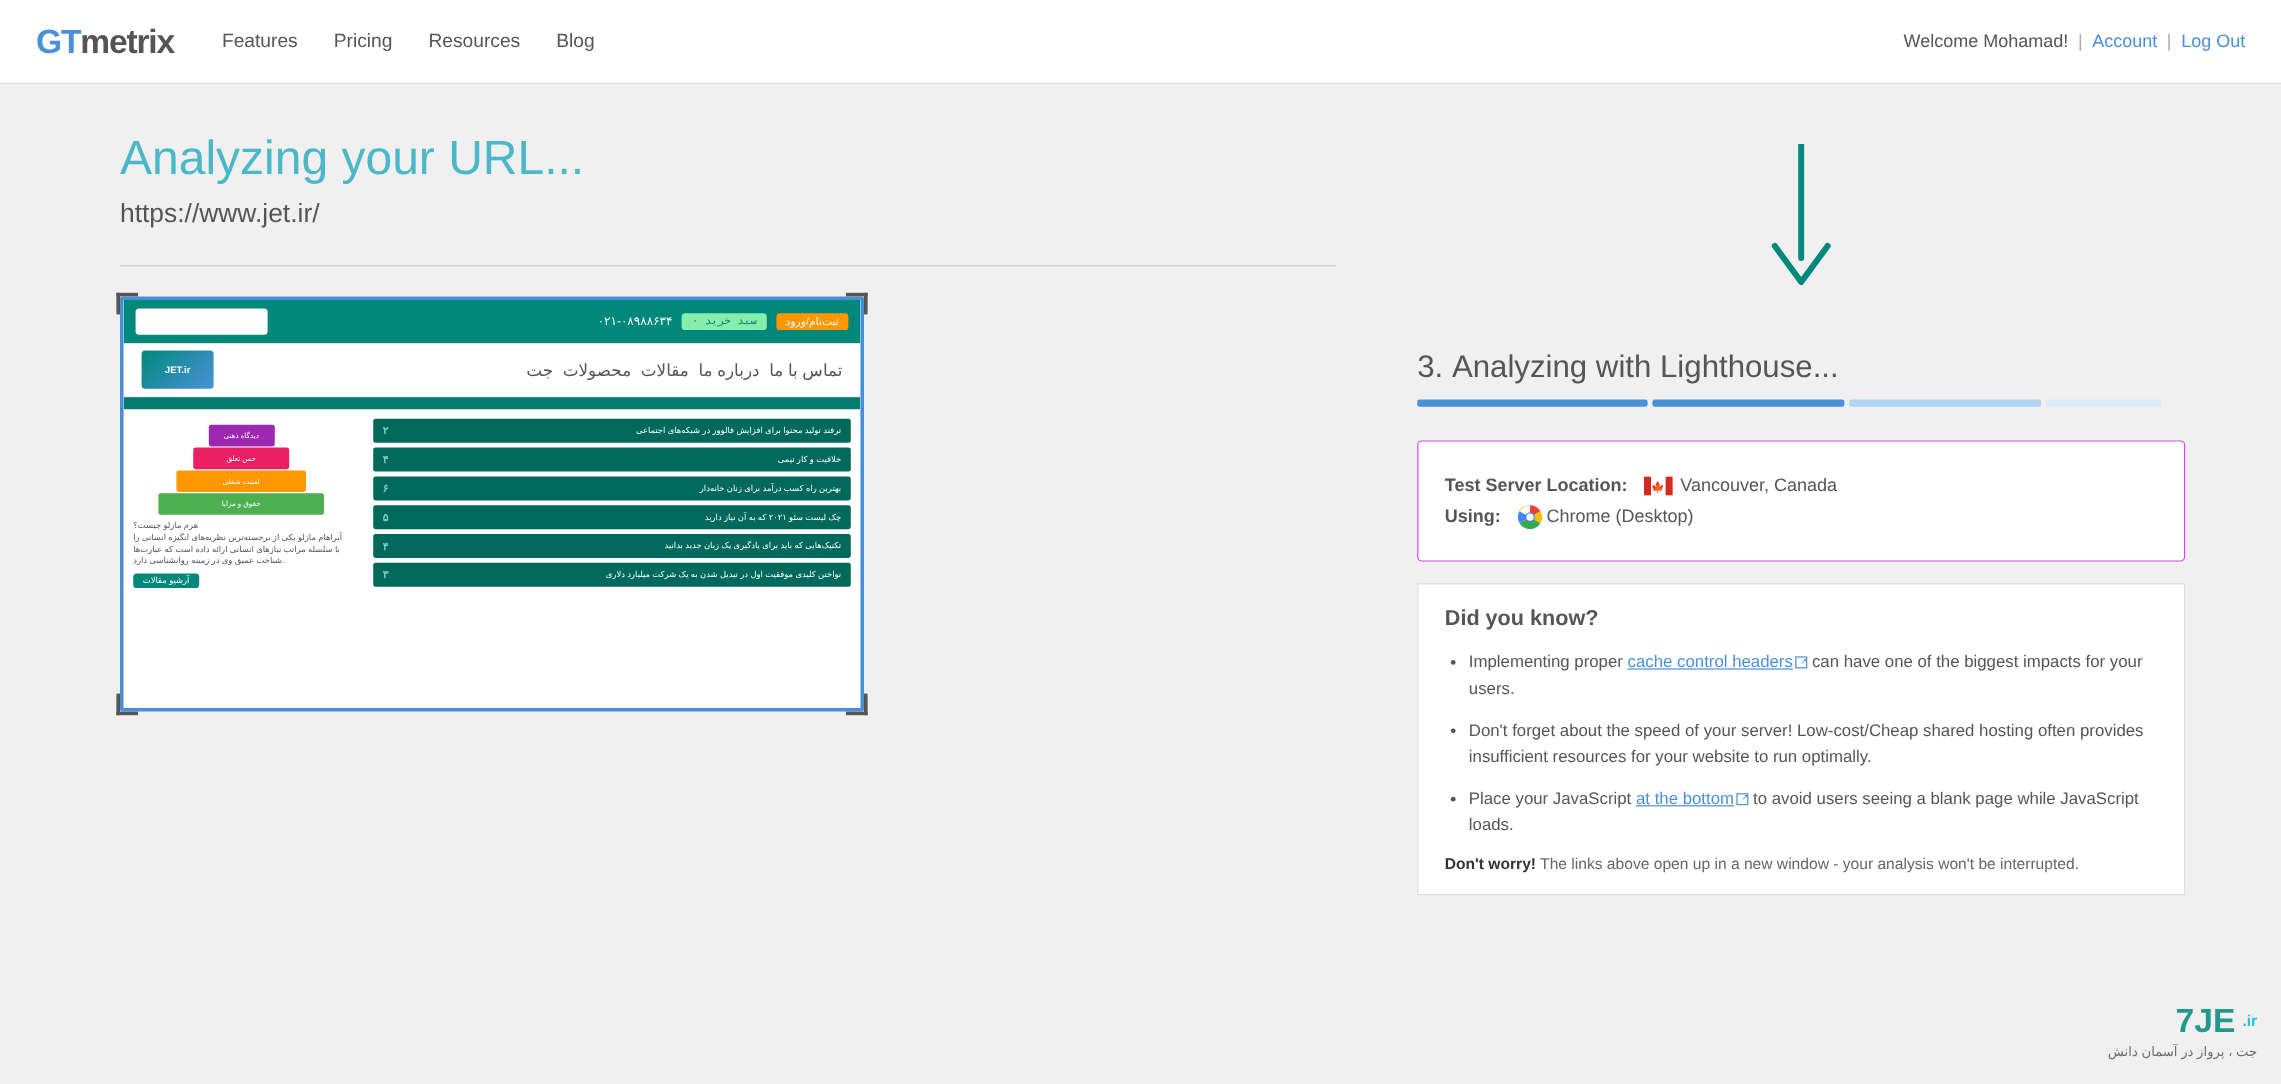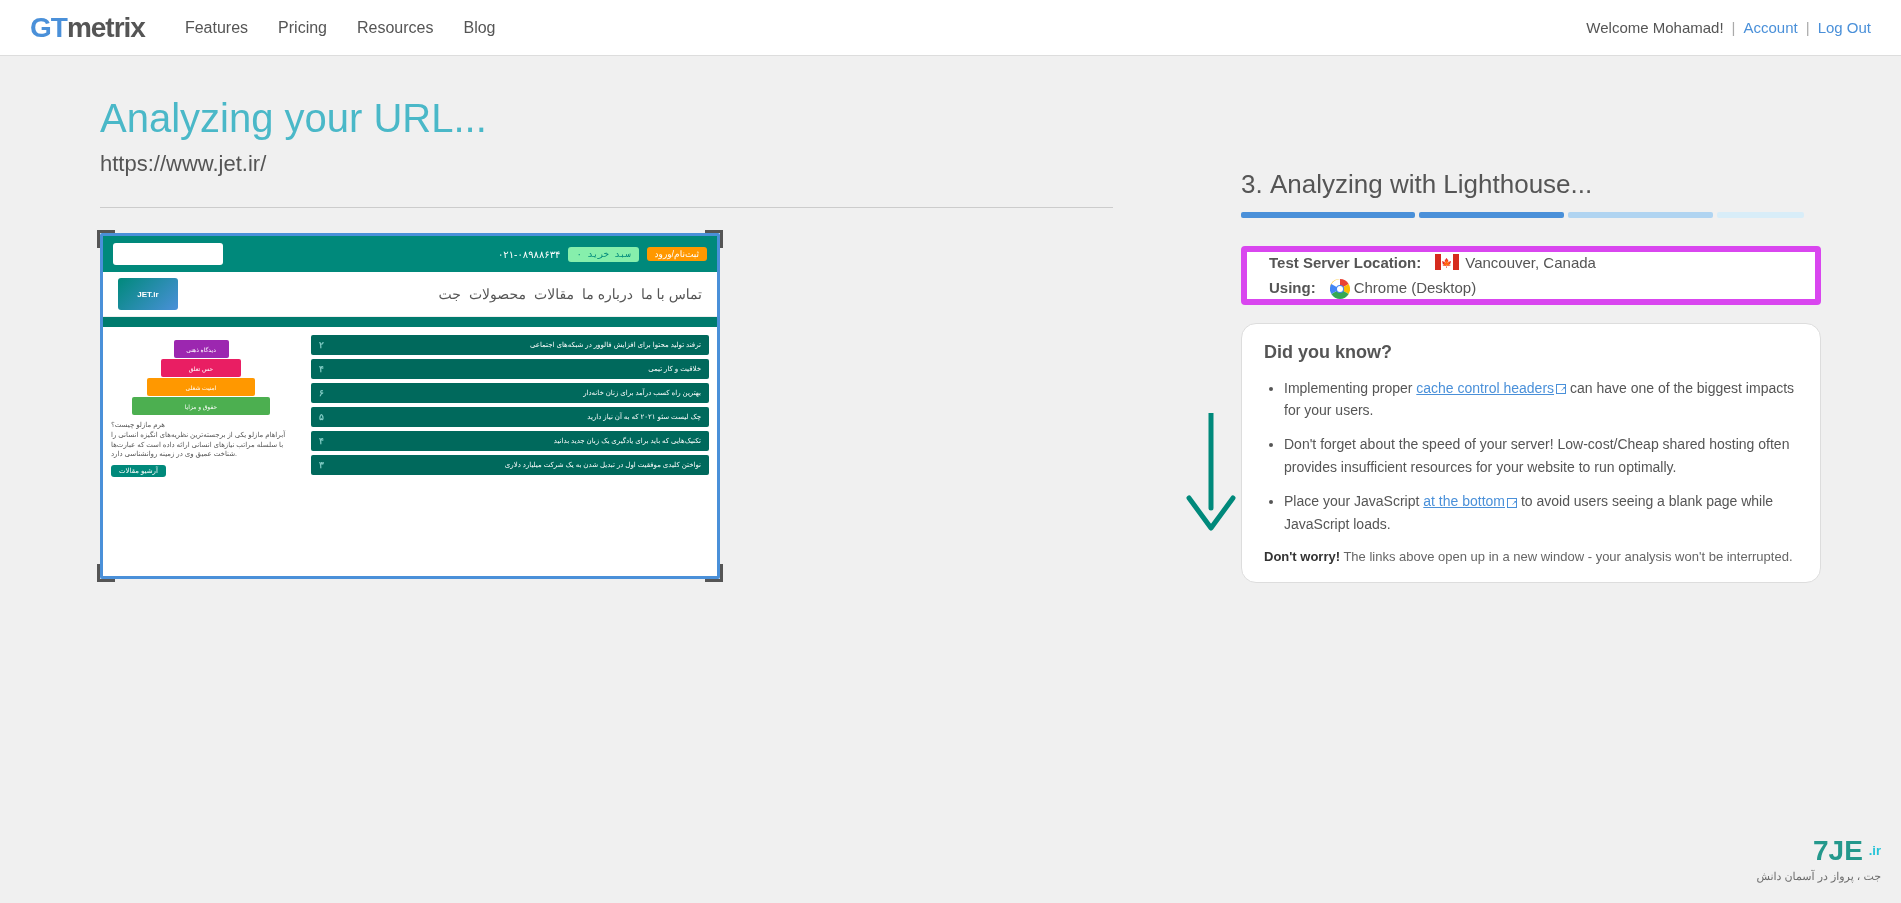--- a/index.html
+++ b/index.html
@@ -5,21 +5,21 @@
     * { margin: 0; padding: 0; box-sizing: border-box; }
     body { font-family: Arial, sans-serif; background: #f0f0f0; color: #333; min-height: 903px; }
 
     
     #header {
       background: #fff;
       border-bottom: 1px solid #ddd;
       display: flex;
       align-items: center;
       padding: 0 30px;
-      height: 56px;
+      height: 70px;
     }
     #logo {
       font-size: 28px;
       font-weight: bold;
       color: #4a90d9;
       text-decoration: none;
       margin-right: 40px;
       letter-spacing: -1px;
     }
     #logo span.gt { color: #4a90d9; }
@@ -218,22 +218,22 @@
       text-align: center;
       margin-top: 4px;
       display: inline-block;
     }
 
     
     #right-panel {
       width: 640px;
       flex-shrink: 0;
       display: flex;
-      flex-direction: row;
-      align-items: flex-end;
+      flex-direction: column;
+      align-items: center;
       padding-top: 10px;
     }
     .arrow-container {
       display: flex;
       flex-direction: column;
       align-items: center;
       margin-bottom: 30px;
     }
 
     
@@ -254,23 +254,23 @@
     }
     .progress-seg {
       height: 6px;
       border-radius: 2px;
     }
 
     
     .info-card {
       width: 100%;
       background: #fff;
-      border: 6px solid #d946ef;
+      border: 1px solid #d946ef;
       border-radius: 4px;
-      padding: 2px 22px;
+      padding: 28px 22px;
       margin-bottom: 18px;
     }
     .info-row {
       display: flex;
       align-items: center;
       margin-bottom: 8px;
       font-size: 15px;
       color: #555;
     }
     .info-row:last-child { margin-bottom: 0; }
@@ -288,21 +288,21 @@
       display: inline-block;
       position: relative;
       margin: 0 6px;
     }
 
     
     .dyk-card {
       width: 100%;
       background: #fff;
       border: 1px solid #ddd;
-      border-radius: 15px;
+      border-radius: 0;
       padding: 18px 22px;
     }
     .dyk-title {
       font-size: 18px;
       color: #555;
       font-weight: bold;
       margin-bottom: 14px;
     }
     .dyk-list {
       list-style: disc;

